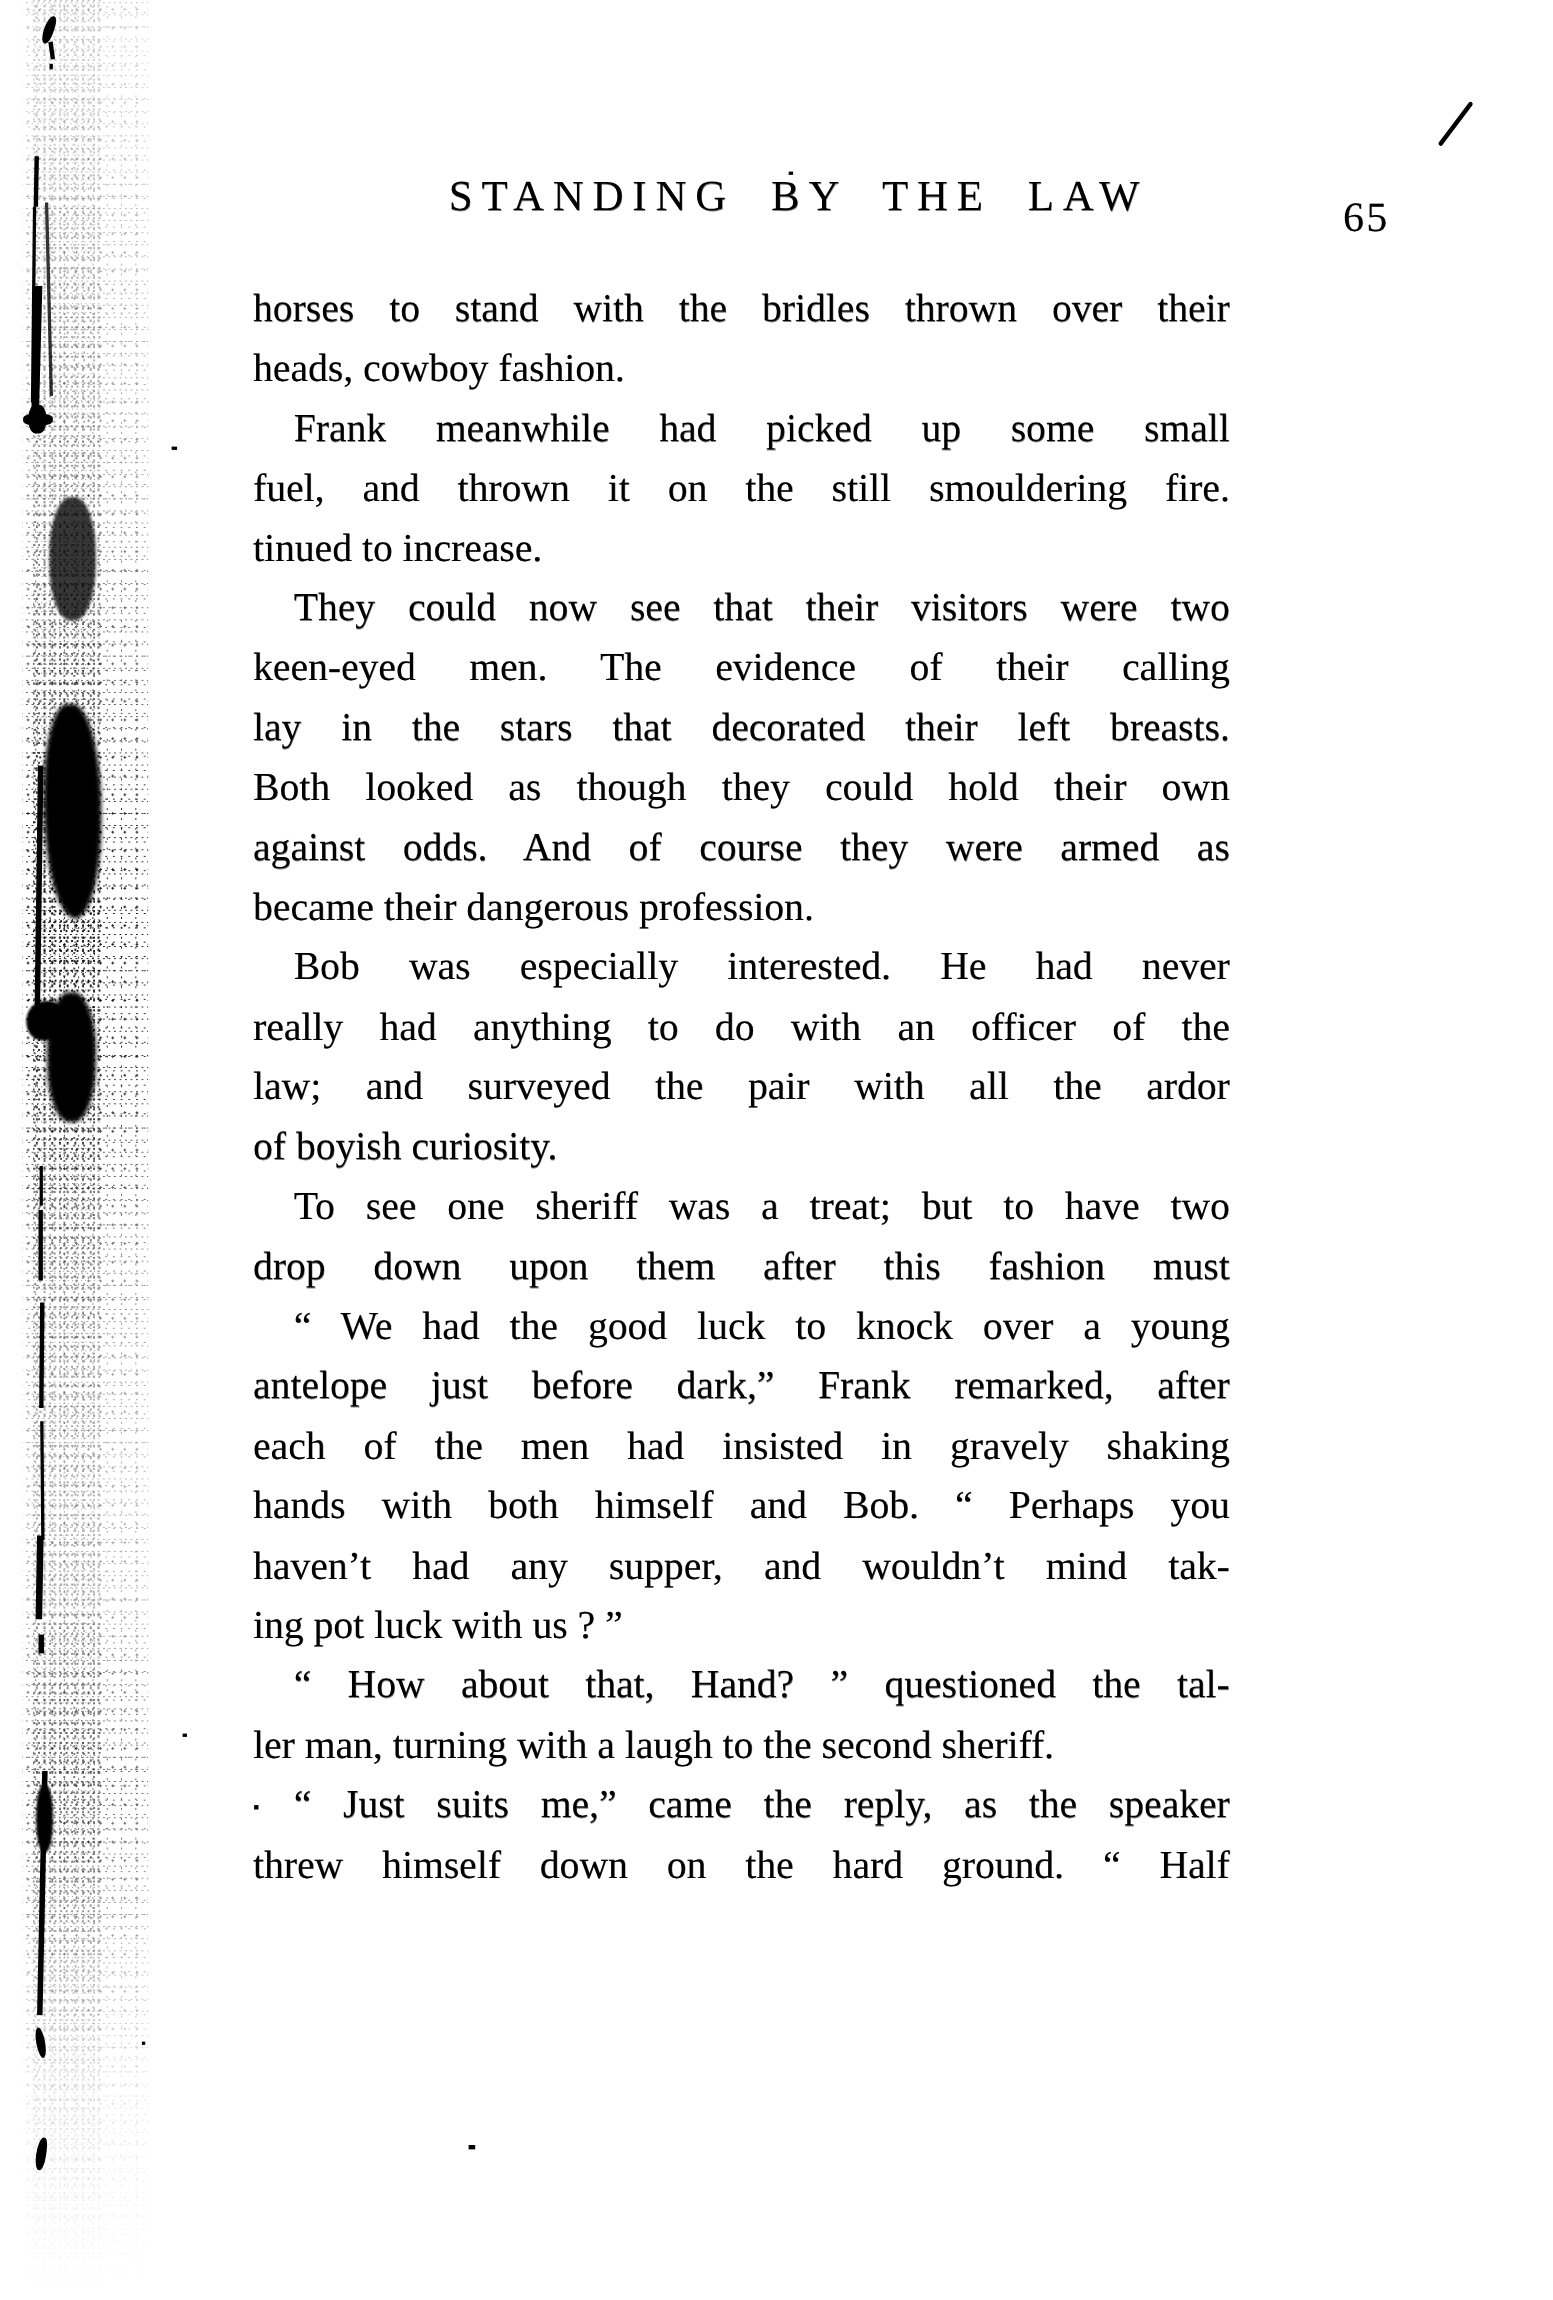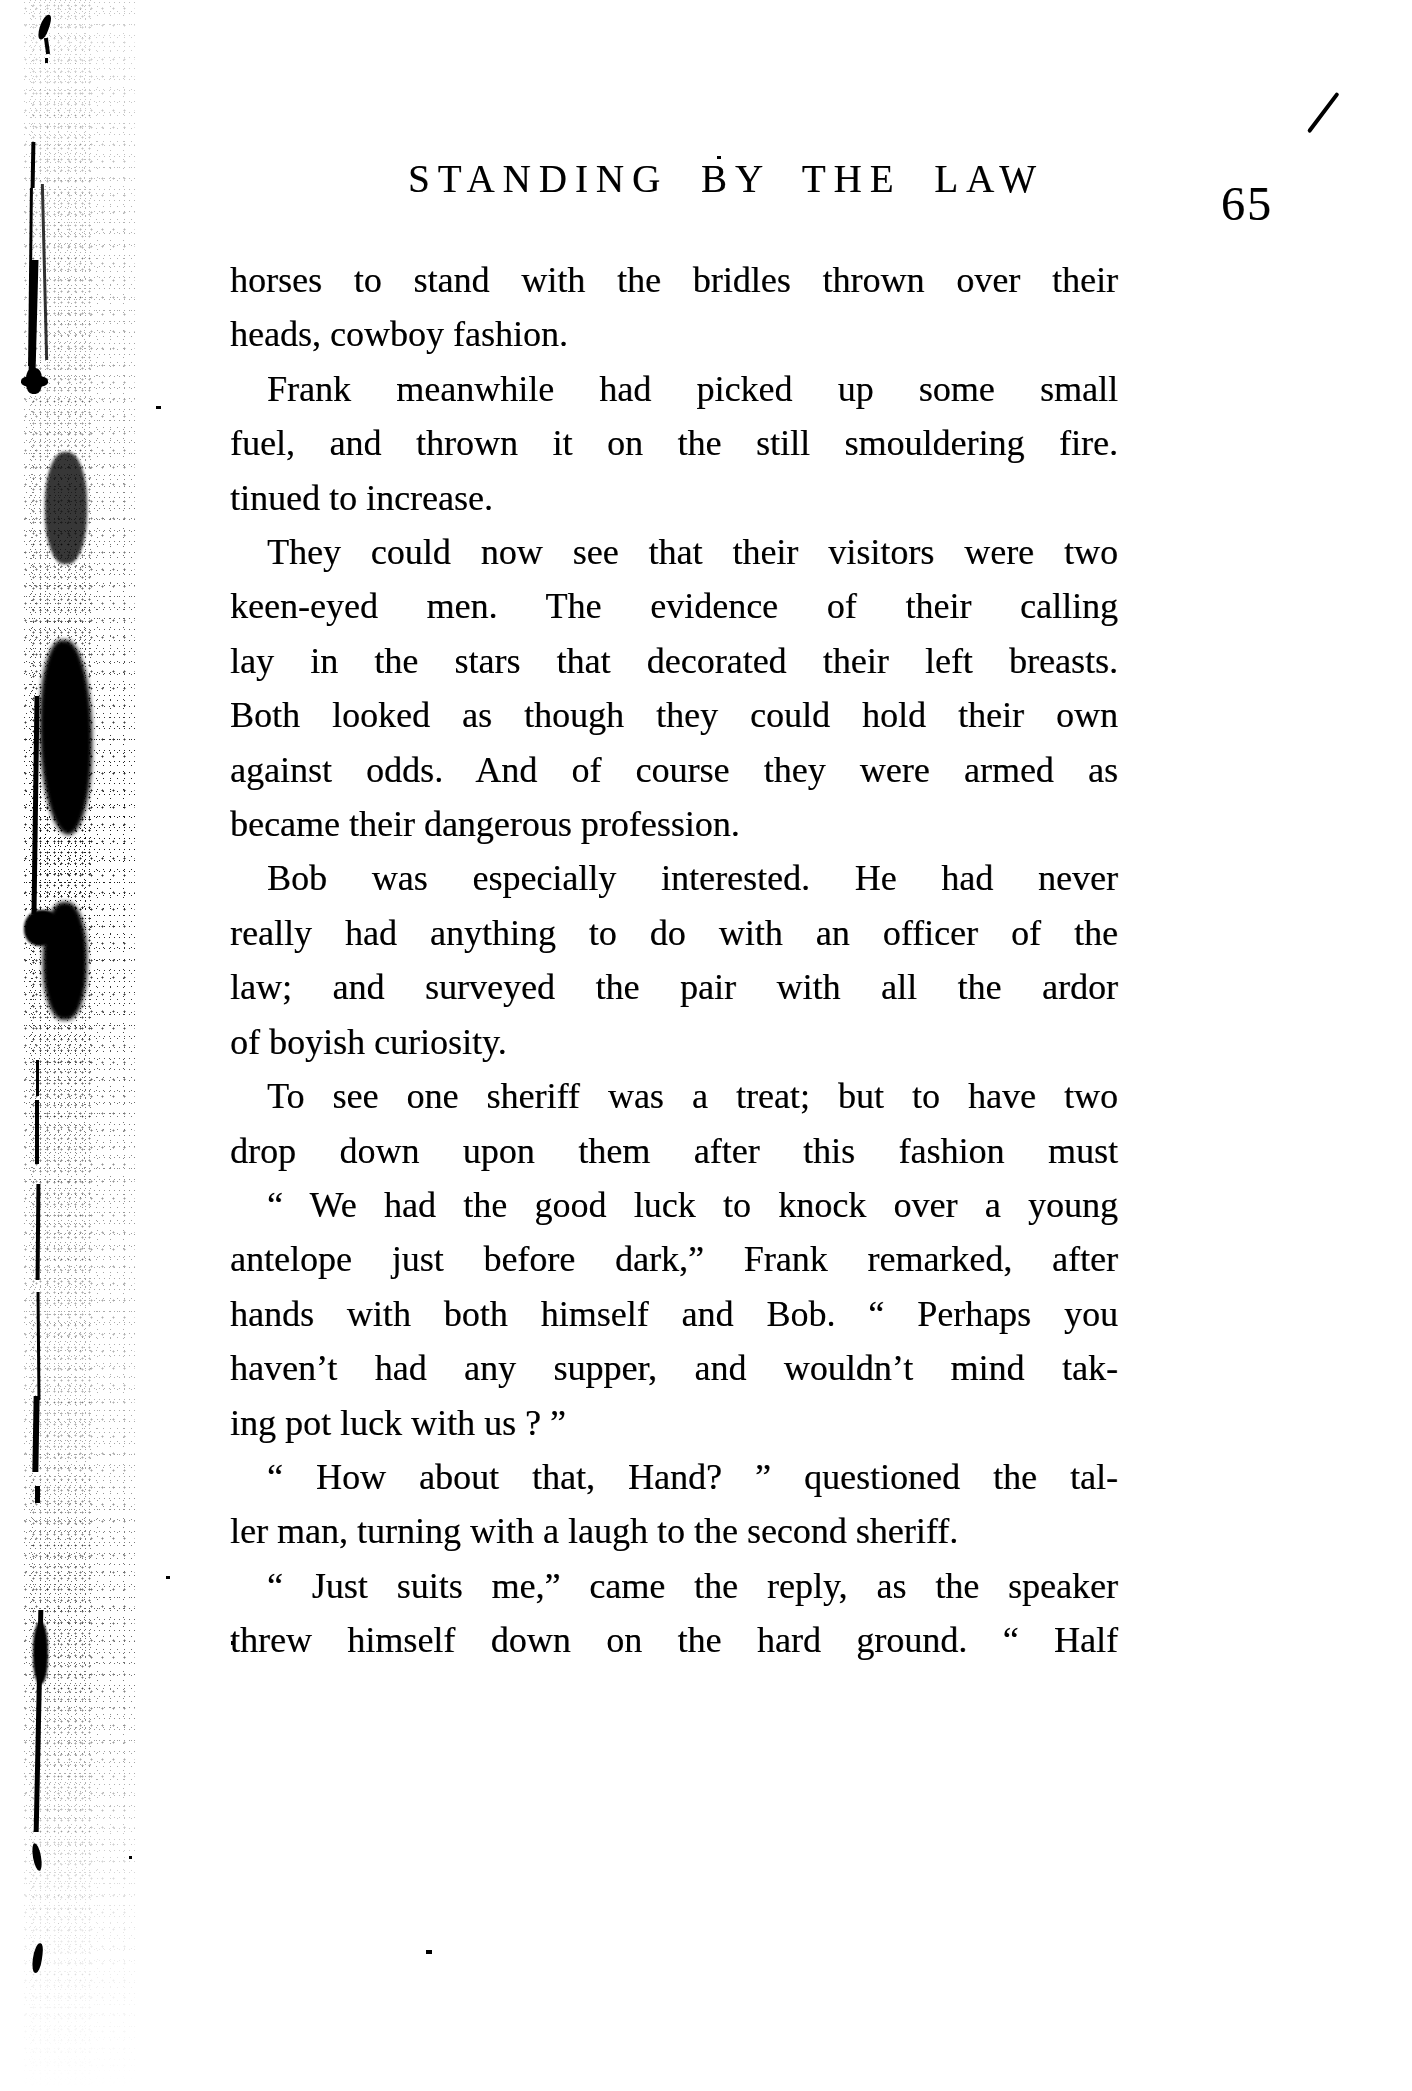--- a/index.html
+++ b/index.html
@@ -13,21 +13,21 @@
   }
   
   .page-text{ text-shadow:0.4px 0.4px 0 rgba(0,0,0,.5); }
   .running-header{
     position:absolute;left:408px;top:156px;
     font-size:39px;letter-spacing:8px;word-spacing:15px;
     white-space:nowrap;
   }
   .page-number{
     position:absolute;left:1221px;top:176px;
-    font-size:48px;letter-spacing:2px;
+    font-size:38px;letter-spacing:2px;
   }
   .page-body{
     position:absolute;left:230px;top:253px;width:888px;
     font-size:36px;
   }
   .line{
     line-height:54.4px;
     text-align:justify;
     text-align-last:justify;
   }
@@ -137,20 +137,21 @@
         <div class="line">law; and surveyed the pair with all the ardor</div>
         <div class="line ragged">of boyish curiosity.</div>
       </div>
       <div class="para indent">
         <div class="line">To see one sheriff was a treat; but to have two</div>
         <div class="line">drop down upon them after this fashion must</div>
       </div>
       <div class="para indent">
         <div class="line">“ We had the good luck to knock over a young</div>
         <div class="line">antelope just before dark,” Frank remarked, after</div>
+        <div class="line">each of the men had insisted in gravely shaking</div>
         <div class="line">hands with both himself and Bob.  “ Perhaps you</div>
         <div class="line">haven’t had any supper, and wouldn’t mind tak-</div>
         <div class="line ragged">ing pot luck with us ? ”</div>
       </div>
       <div class="para indent">
         <div class="line">“ How about that, Hand? ” questioned the tal-</div>
         <div class="line ragged">ler man, turning with a laugh to the second sheriff.</div>
       </div>
       <div class="para indent">
         <div class="line">“ Just suits me,” came the reply, as the speaker</div>

